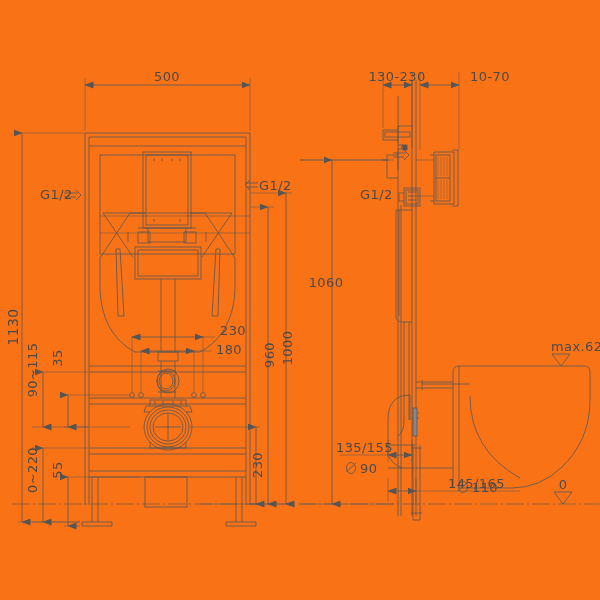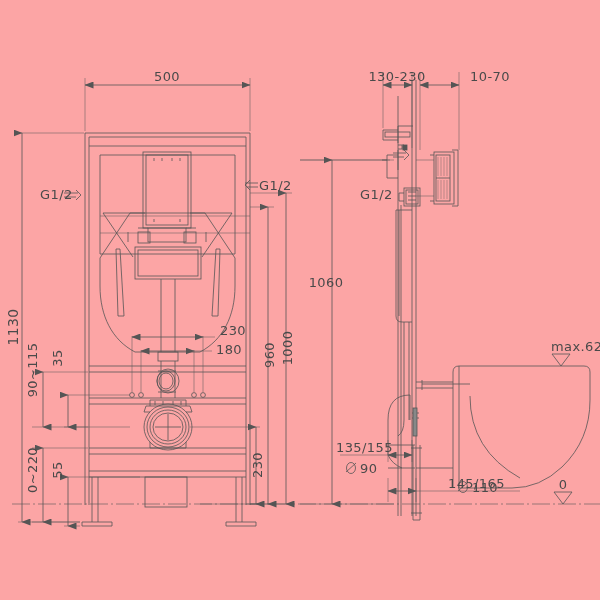--- a/index.html
+++ b/index.html
@@ -4,21 +4,21 @@
 <title>Technical Drawing</title>
 <style>
   html,body{margin:0;padding:0;background:#ffffff;}
   body{
     font-family:"DejaVu Sans","Liberation Sans",sans-serif;
     color:#3a3a3a;
   }
   #sheet{
     position:relative;
     width:600px;height:600px;
-    background:#fca5a5;
+    background:#f97316;
     overflow:hidden;
   }
   #sheet svg{display:block;position:absolute;top:0;left:0;}
   .dimtext{
     font-family:"DejaVu Sans","Liberation Sans",sans-serif;
     font-size:13px;
     fill:#4a4a4a;
     letter-spacing:0.4px;
   }
   .dimtext.big{font-size:14px;}

